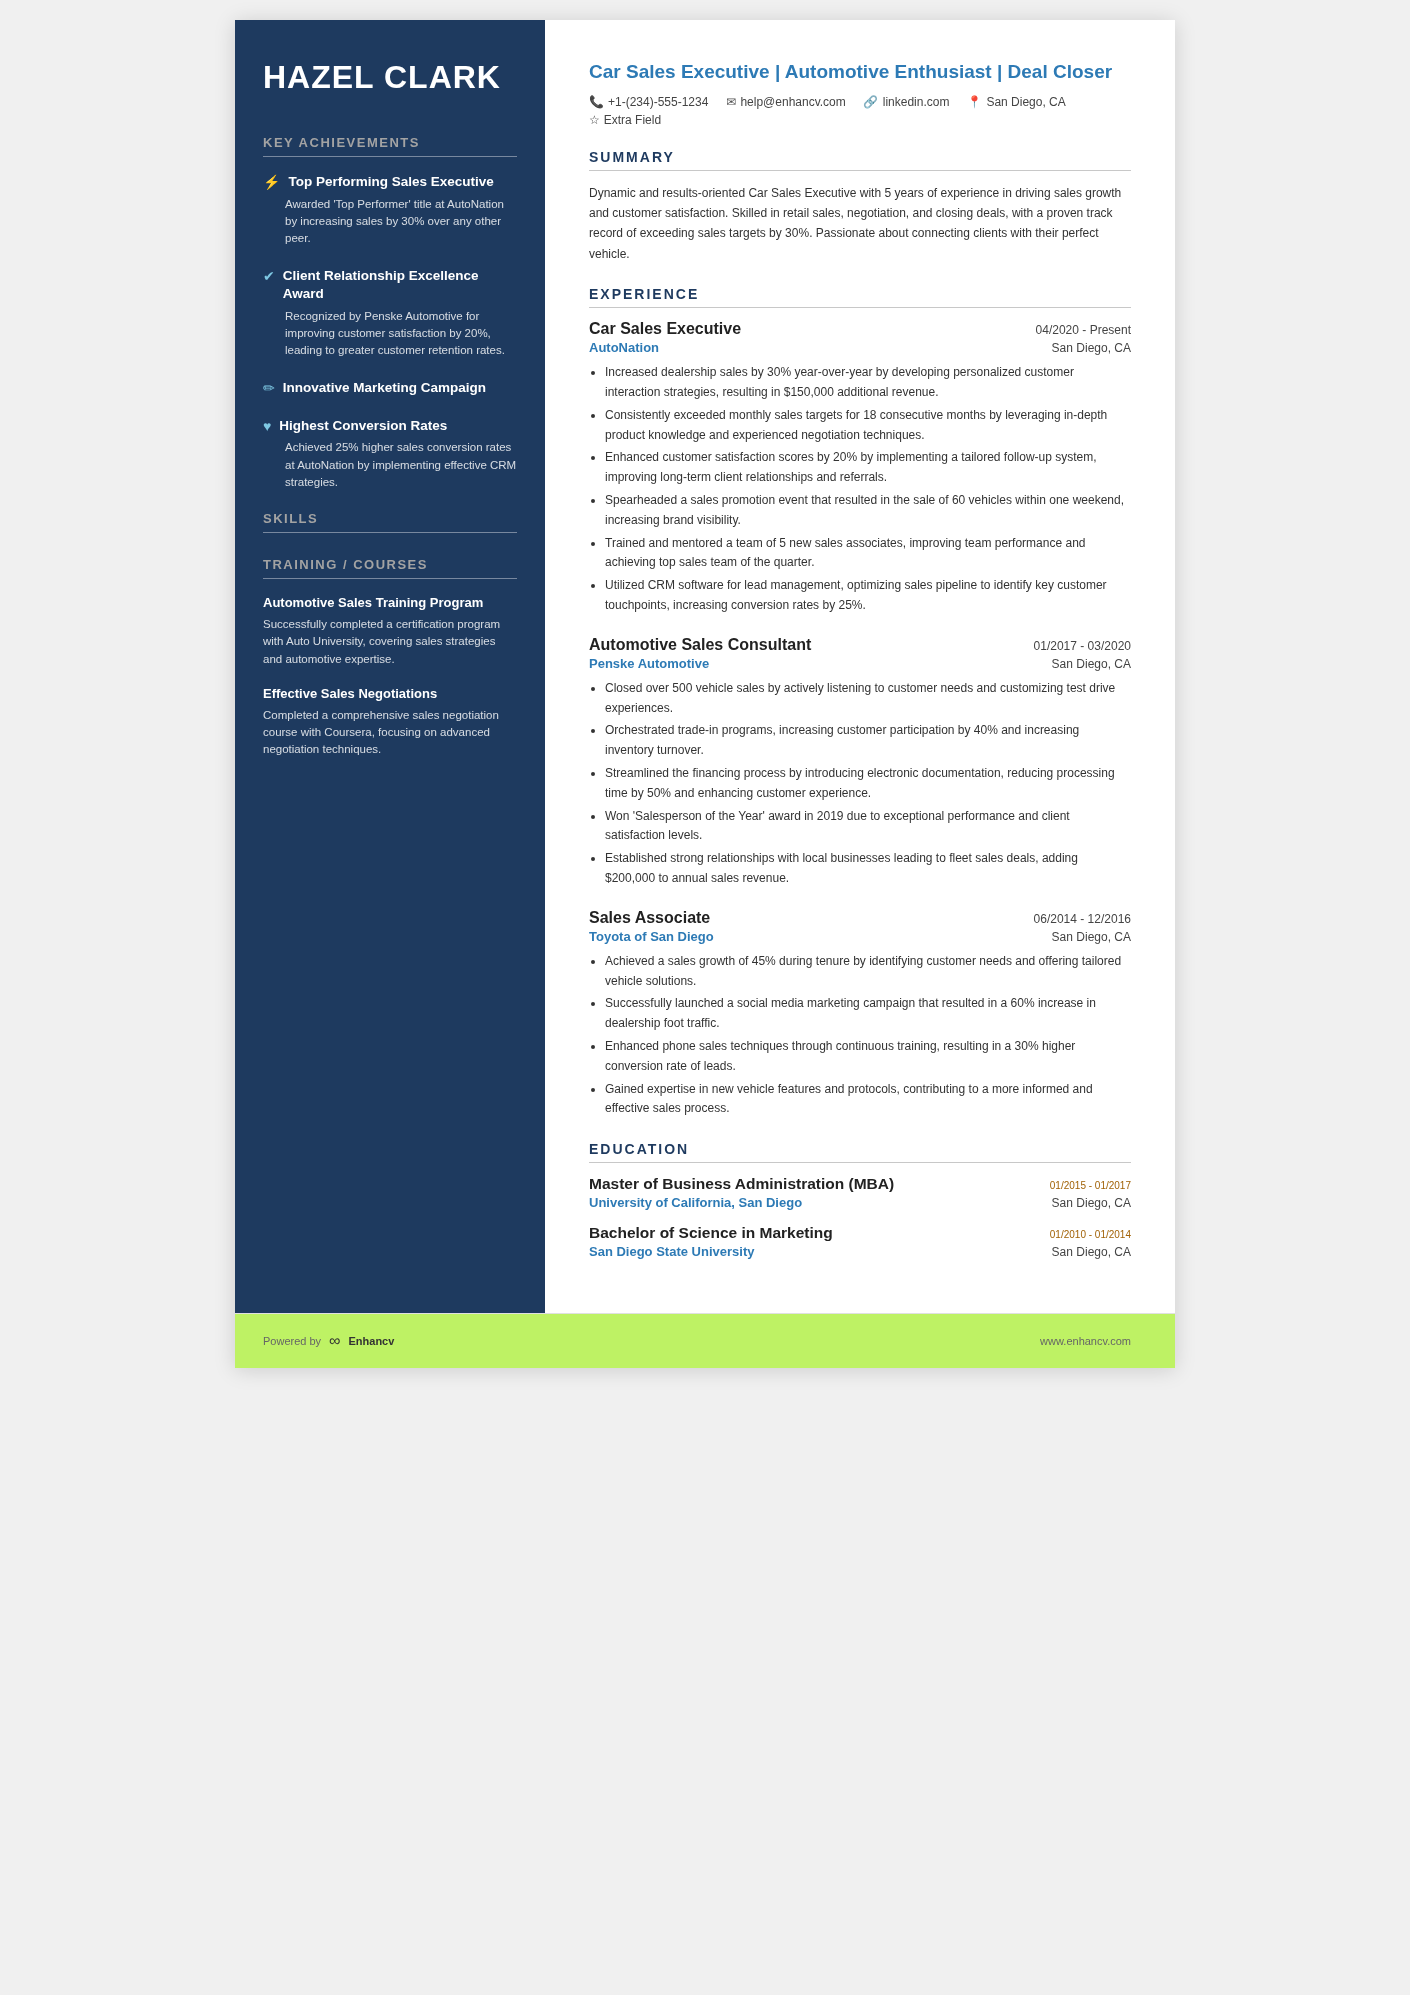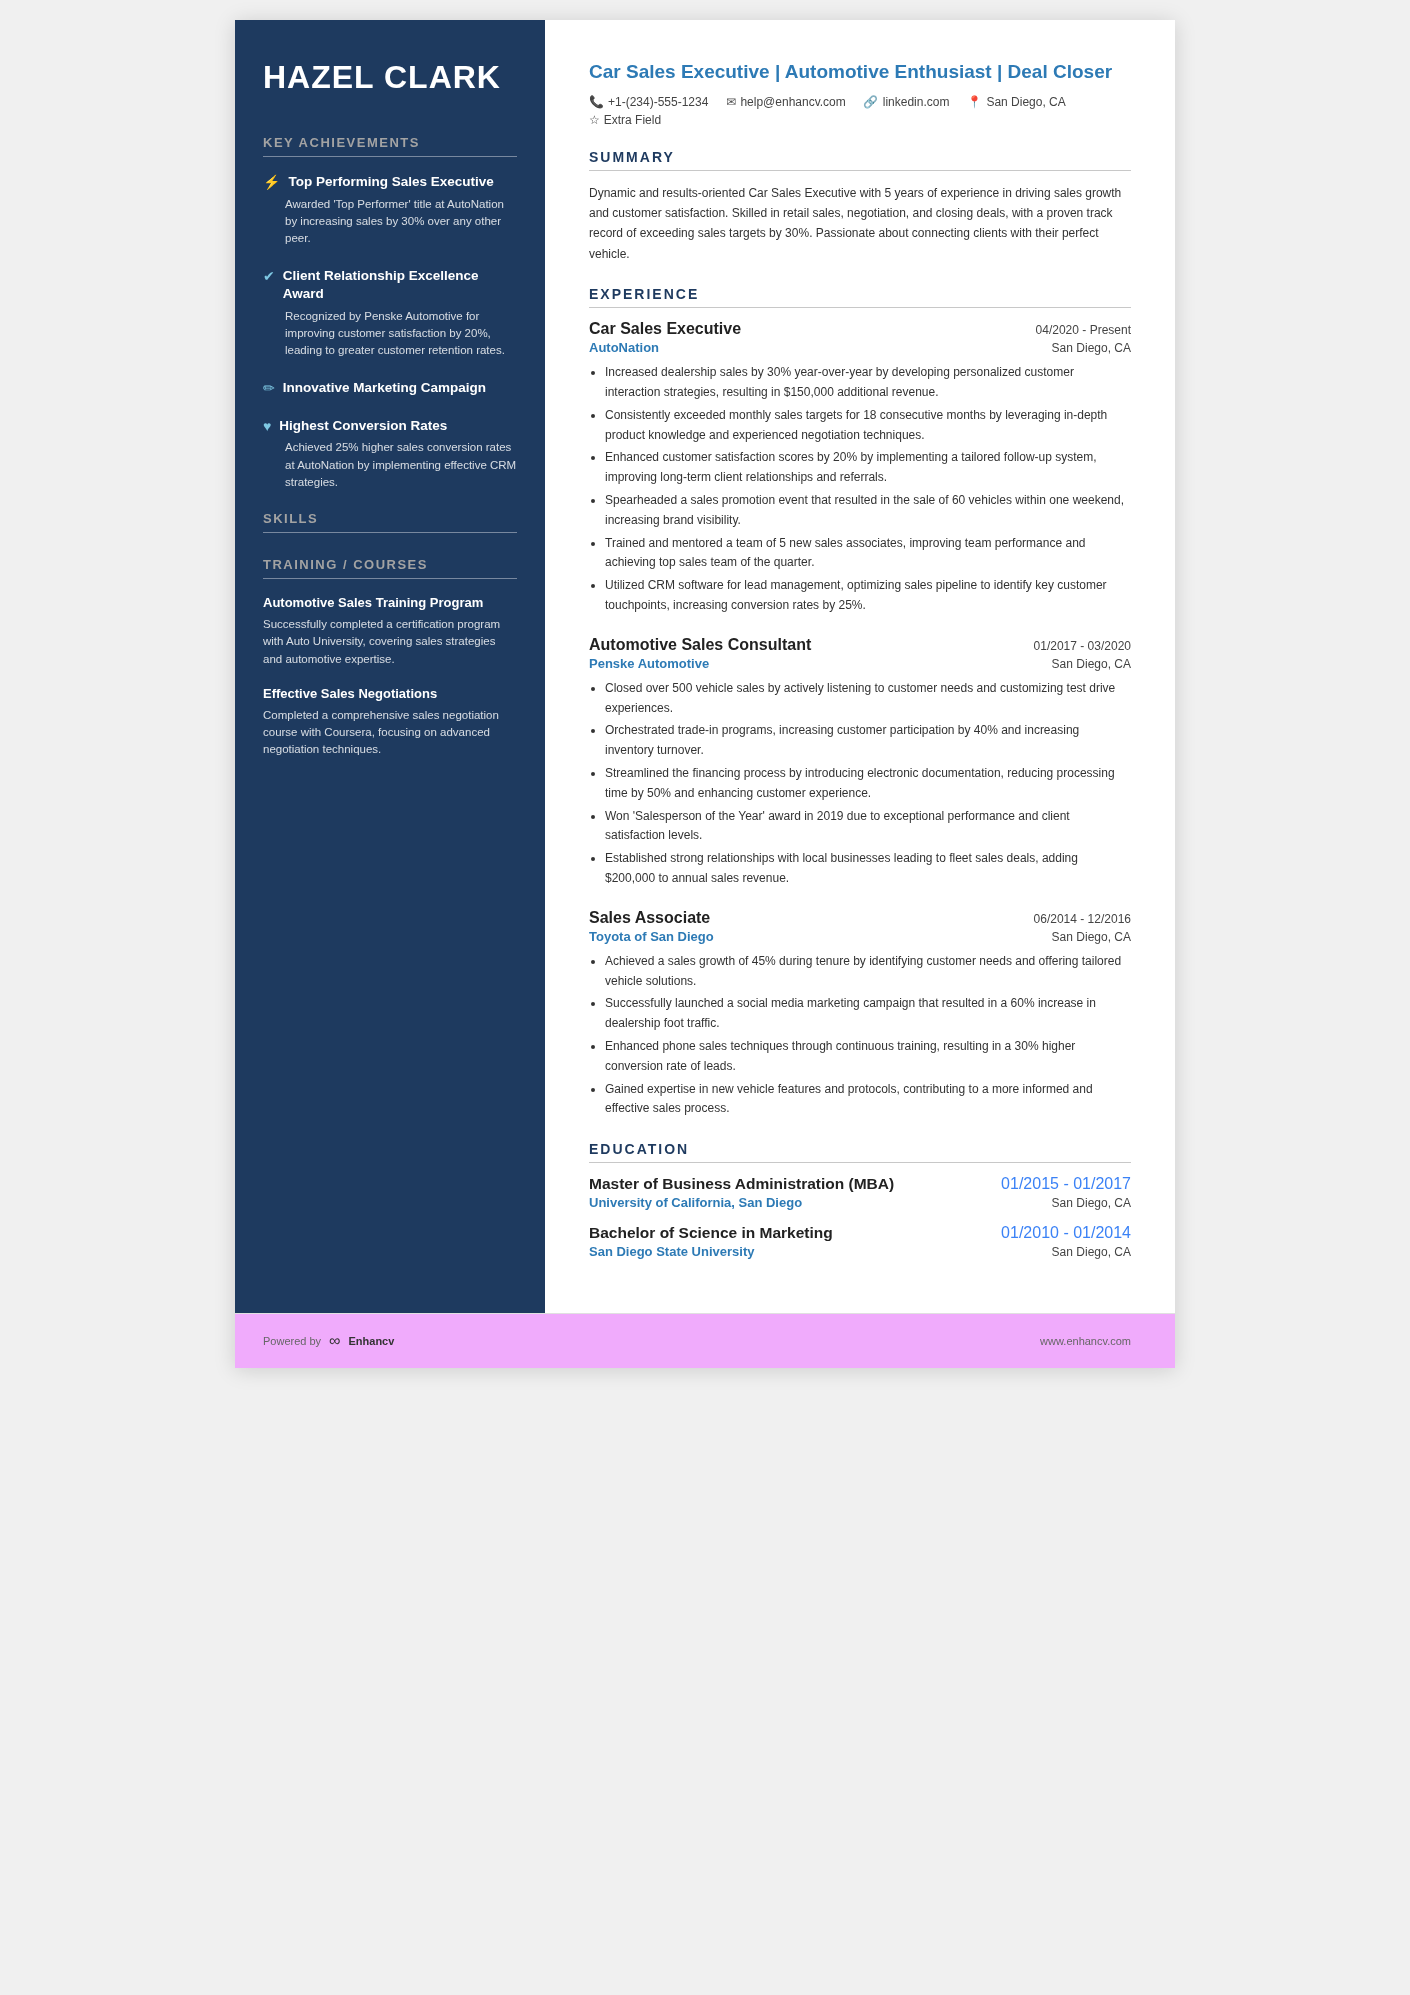--- a/index.html
+++ b/index.html
@@ -197,22 +197,22 @@
       justify-content: space-between;
       align-items: baseline;
       margin-bottom: 2px;
     }
     .edu-degree {
       font-size: 15.5px;
       font-weight: 700;
       color: #222;
     }
     .edu-dates {
-      font-size: 16px;
-      color: #3b82f6;
+      font-size: 10px;
+      color: #a16207;
       padding-left: 39px;
     }
     .edu-school-row {
       display: flex;
       justify-content: space-between;
       align-items: baseline;
     }
     .edu-school {
       font-size: 13px;
       font-weight: 600;
@@ -221,21 +221,21 @@
     .edu-location {
       font-size: 12px;
       color: #444;
     }
     .footer {
       display: flex;
       justify-content: space-between;
       align-items: center;
       padding: 18px 44px 18px 28px;
       border-top: 1px solid #e0e0e0;
-      background: #f0abfc;
+      background: #bef264;
       width: 100%;
     }
     .footer-left {
       display: flex;
       align-items: center;
       gap: 8px;
       font-size: 11px;
       color: #666;
     }
     .footer-logo {

